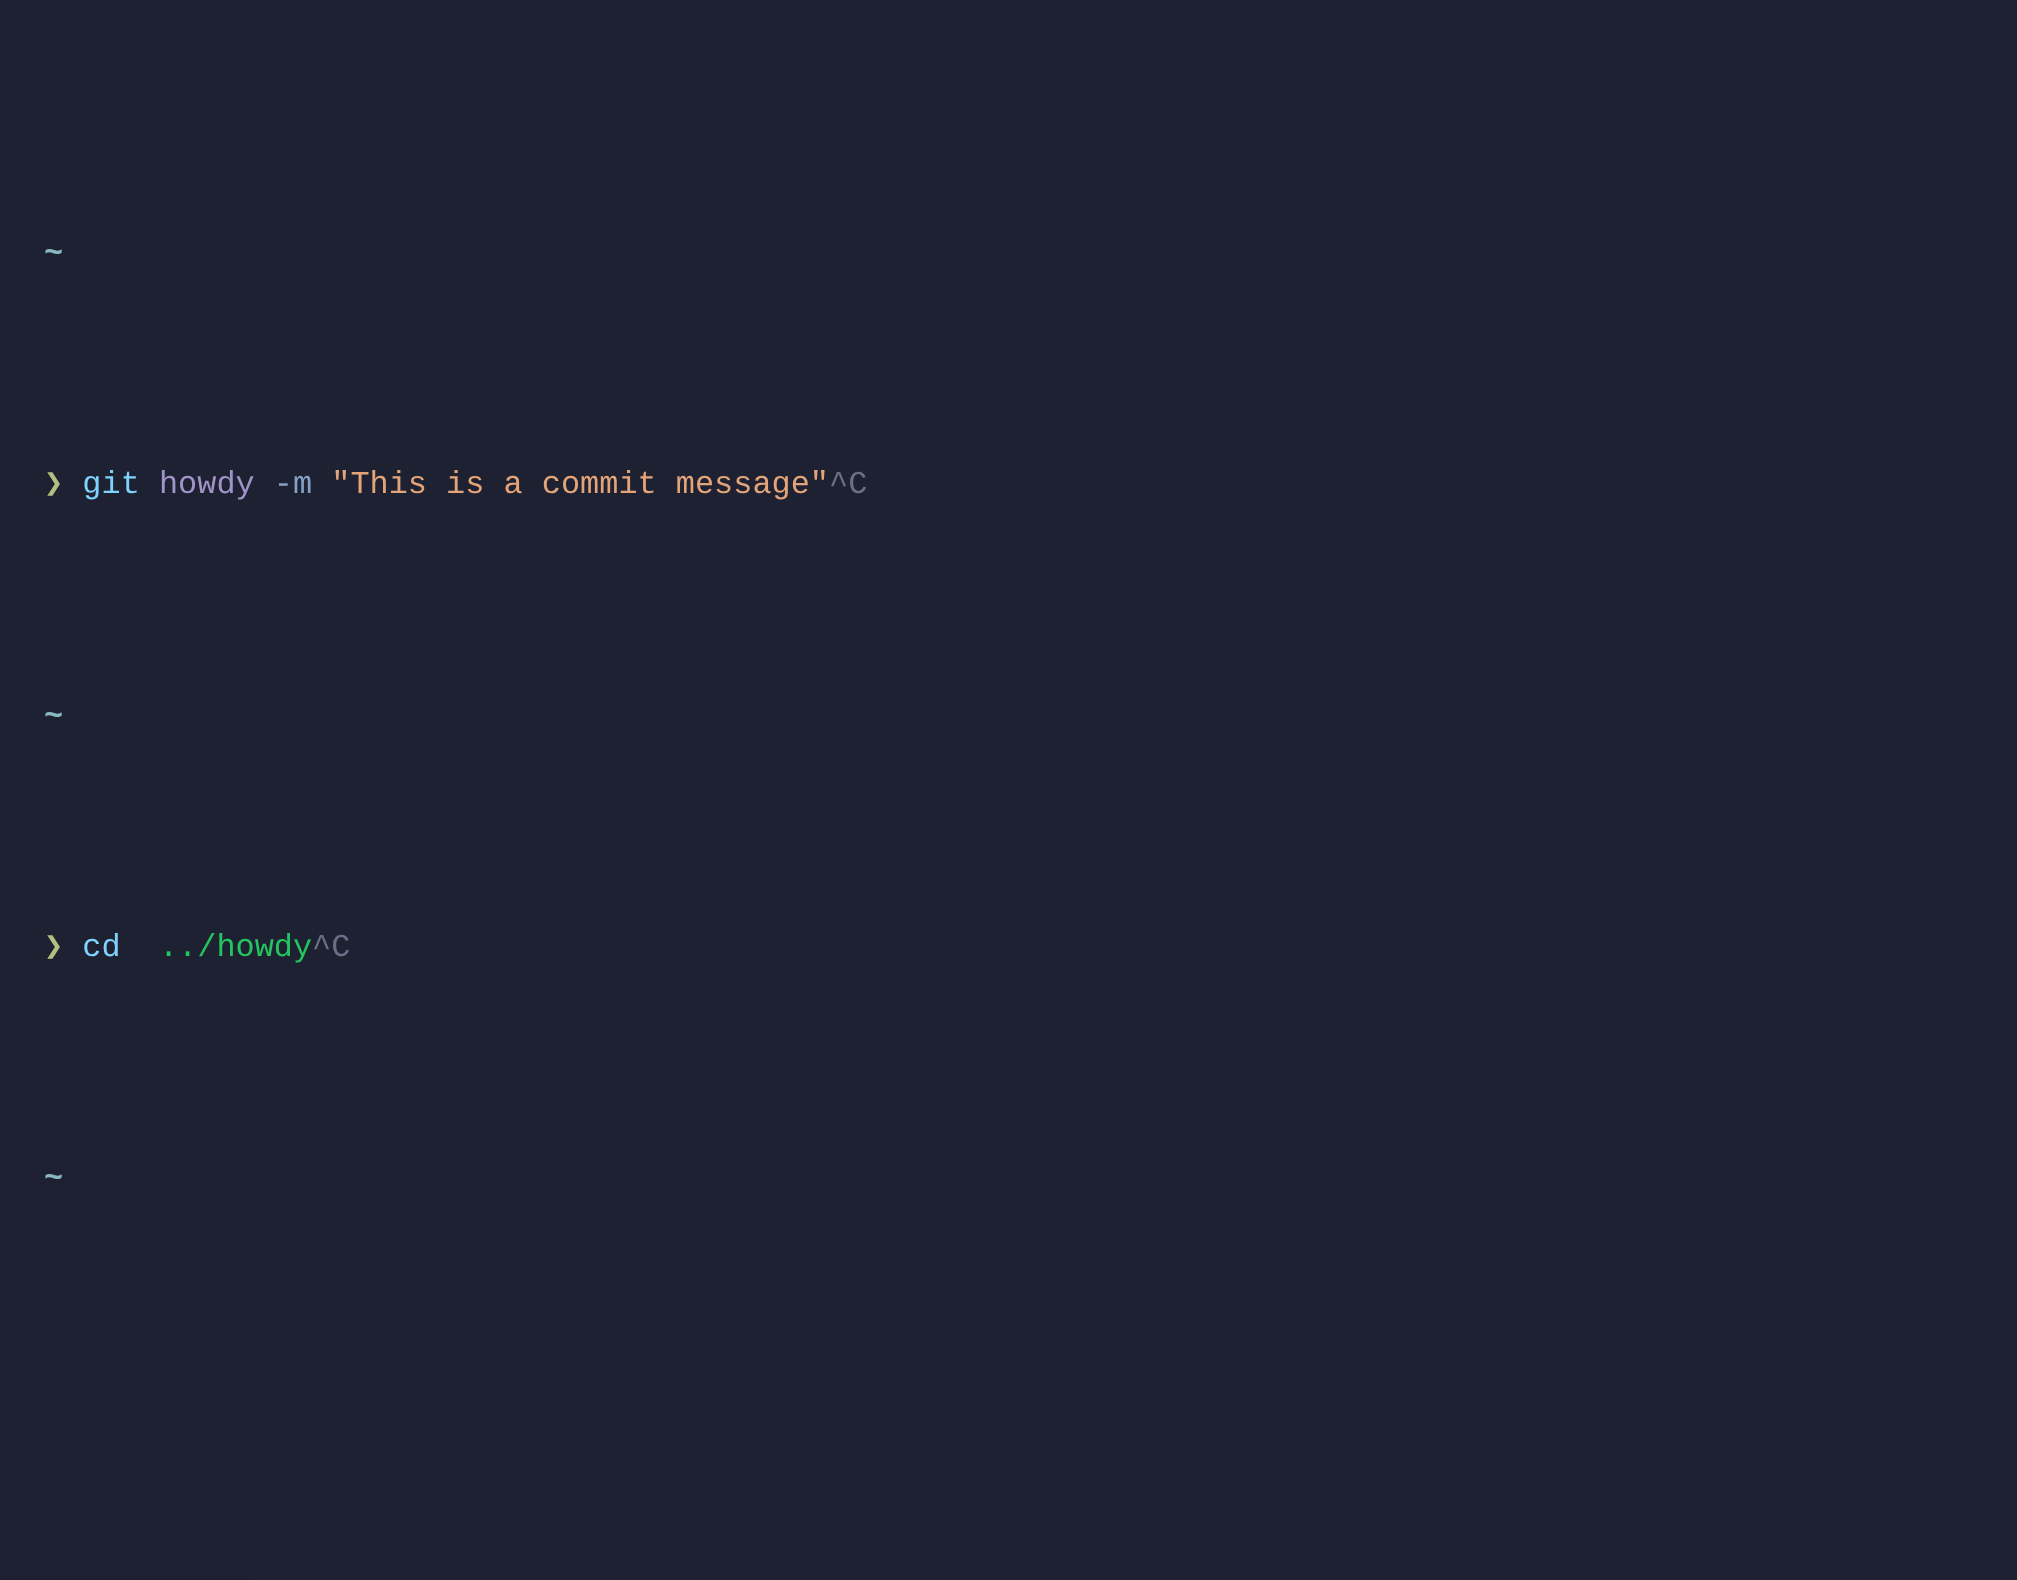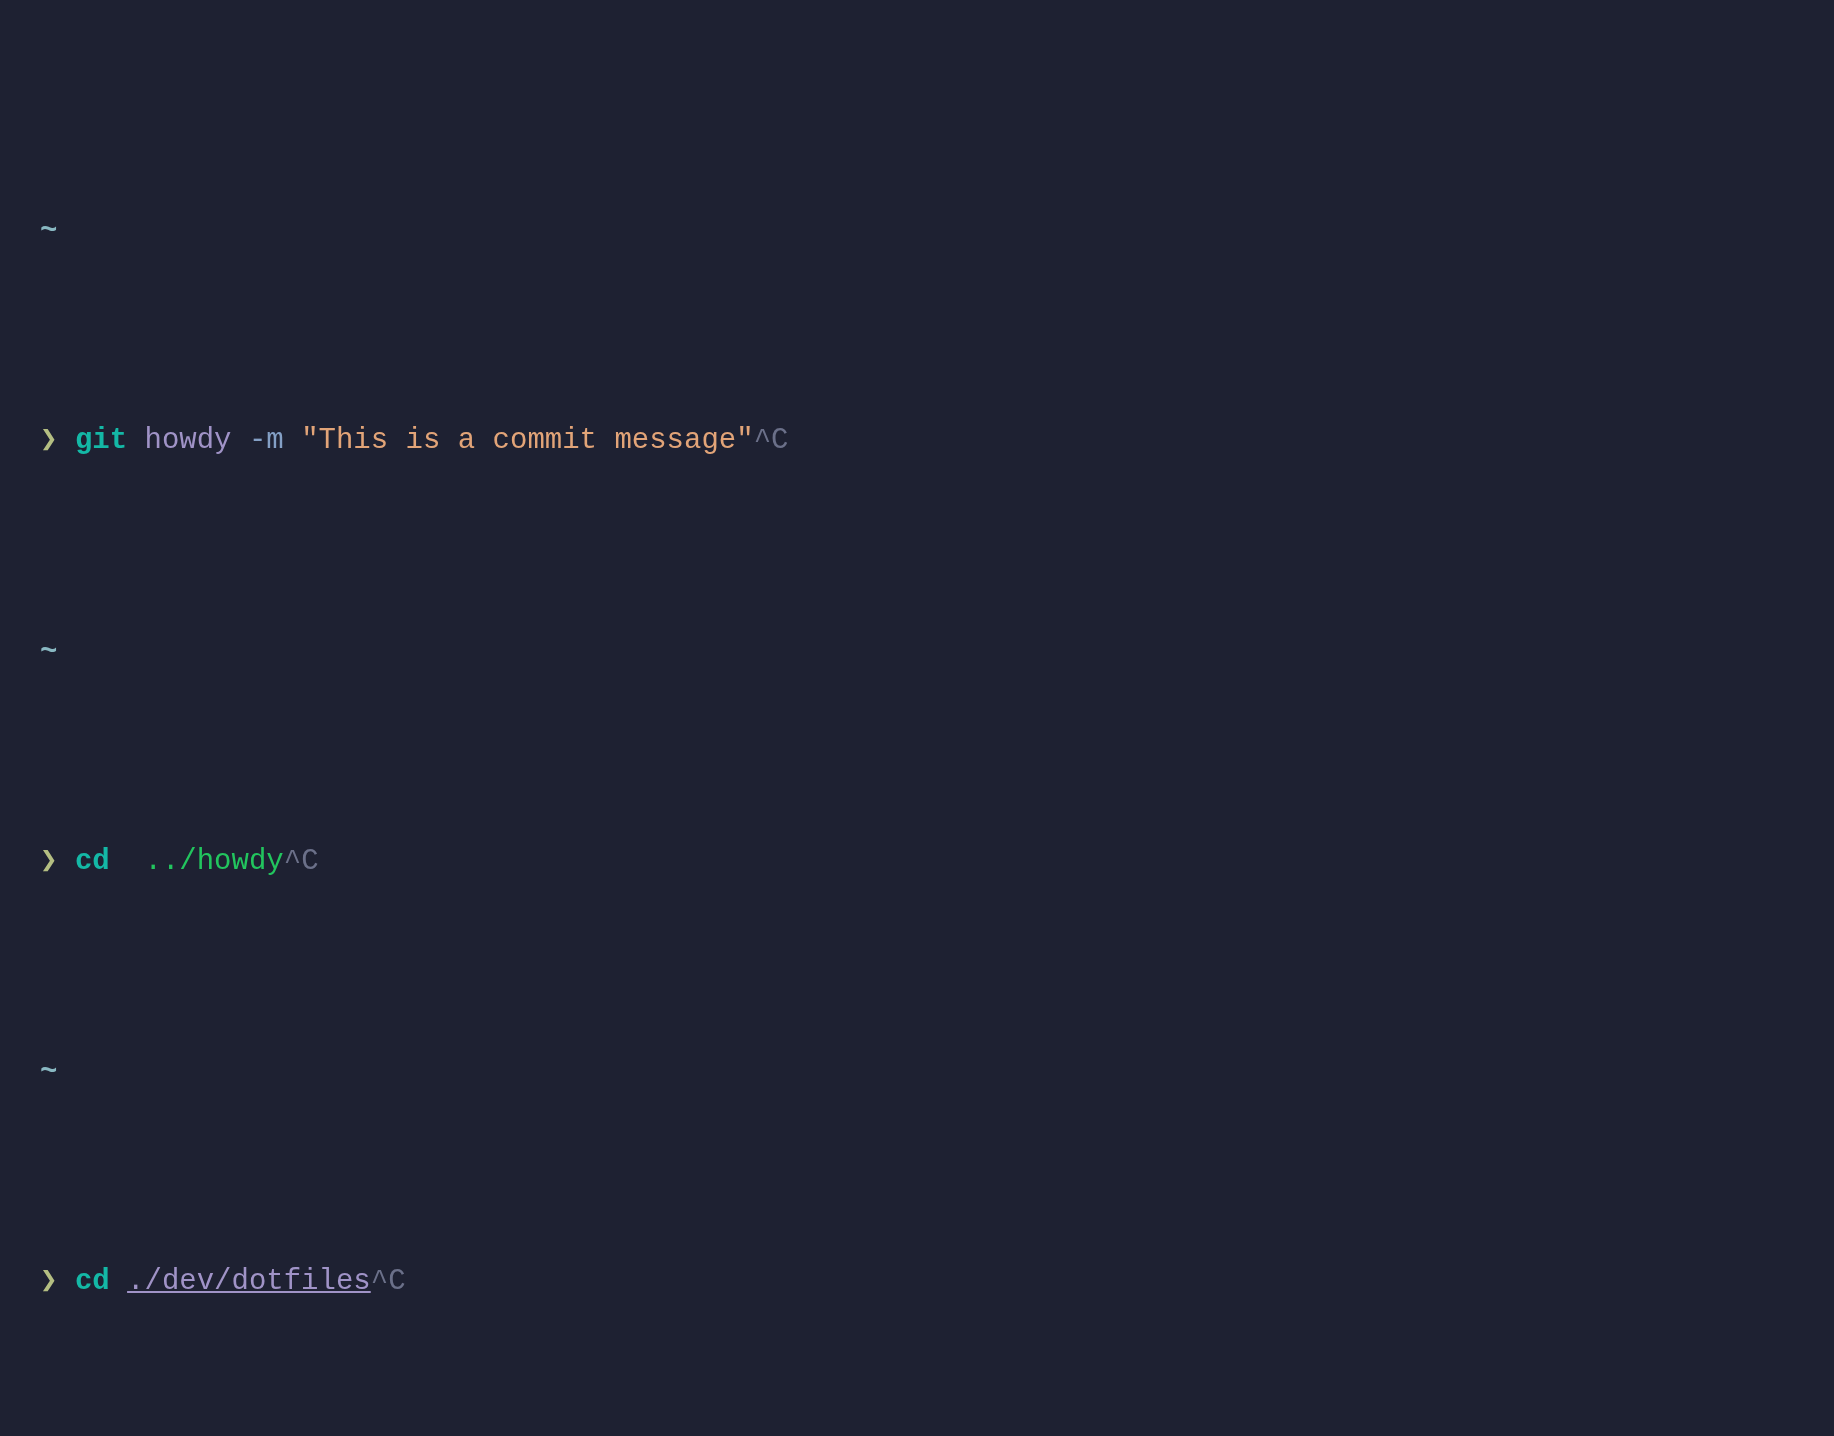--- a/index.html
+++ b/index.html
@@ -21,21 +21,21 @@
     white-space: pre;
   }
 
   .line {
     display: block;
     min-height: 1.45em;
   }
 
   .tilde    { color: #89b8c2; font-weight: 700; }
   .prompt   { color: #b4be82; font-weight: 700; }
-  .cmd      { color: #14b8a6; font-weight: bold; }
+  .cmd      { color: #7dd3fc; }
   .subcmd   { color: #a093c7; }
   .flag     { color: #84a0c6; }
   .string   { color: #e2a478; }
   .path-rel { color: #22c55e; }
   .path-ul  { color: #a093c7; text-decoration: underline; }
   .dim      { color: #6b7089; }
 </style>
 </head>
 <body>
 
@@ -50,21 +50,20 @@
   
   <span class="line"><span class="tilde">~</span></span>
 
   
   <span class="line"><span class="prompt">❯</span> <span class="cmd">cd</span>  <span class="path-rel">../howdy</span><span class="dim">^C</span></span>
 
   
   <span class="line"><span class="tilde">~</span></span>
 
   
-  <span class="line"><span class="prompt">❯</span> <span class="cmd">cd</span> <span class="path-ul">./dev/dotfiles</span><span class="dim">^C</span></span>
 
   
   
 
   
   
 
 </div>
 
 </body></html>

